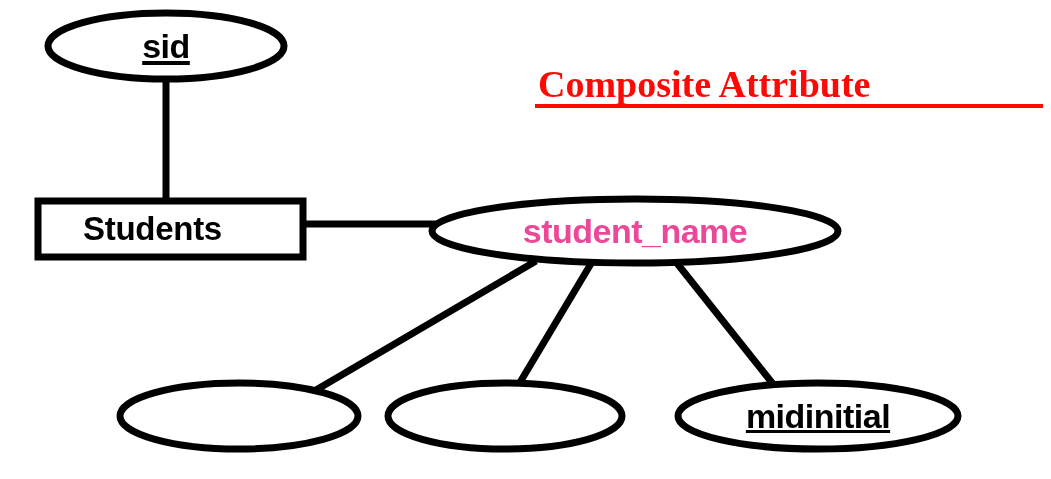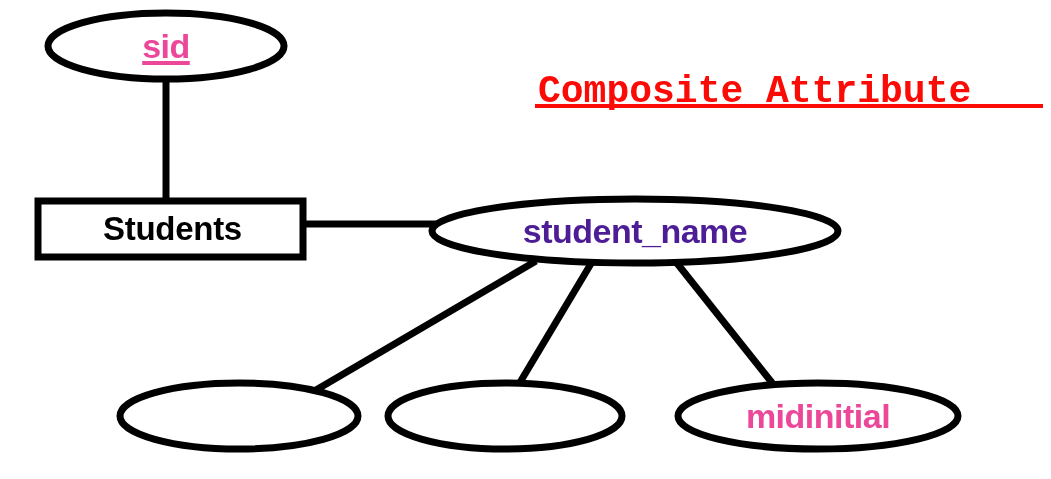--- a/index.html
+++ b/index.html
@@ -27,45 +27,44 @@
     display: flex;
     align-items: center;
     justify-content: center;
     font-family: "Liberation Sans", sans-serif;
     font-weight: bold;
     white-space: nowrap;
     pointer-events: none;
   }
   .ellipse-label {
     font-size: 34px;
-    color: #ec4899;
+    color: #000000;
     letter-spacing: -0.5px;
   }
   .ellipse-label.key {
     text-decoration: underline;
     text-decoration-thickness: 4px;
     text-underline-offset: 3px;
   }
   .ellipse-label.composite {
-    color: #4c1d95;
+    color: #ec4899;
   }
   .entity-label {
     font-size: 33px;
     color: #000000;
     letter-spacing: -0.3px;
   }
   .diagram-title {
     position: absolute;
-    font-family: Liberation Mono, monospace;
+    font-family: Liberation Serif, serif;
     font-weight: bold;
     font-size: 38px;
     color: #fb0a06;
     white-space: nowrap;
     letter-spacing: 0px;
-    margin-top: 8px;
   }
   .title-rule {
     position: absolute;
     background: #fb0a06;
   }
 </style>
 </head>
 <body>
 
 <div id="canvas">
@@ -90,24 +89,24 @@
 
     <ellipse cx="239" cy="416" rx="119" ry="33" fill="#ffffff" stroke="#000000" stroke-width="7"></ellipse>
 
     <ellipse cx="505" cy="416" rx="117" ry="33" fill="#ffffff" stroke="#000000" stroke-width="7"></ellipse>
 
     <ellipse cx="818" cy="416" rx="140" ry="33" fill="#ffffff" stroke="#000000" stroke-width="7"></ellipse>
   </svg>
 
   <div class="node-label ellipse-label key" style="left:48px; top:13px; width:236px; height:66px;">sid</div>
 
-  <div class="node-label entity-label" style="left:40px; top:201px; width:265px; height:56px;">Students</div>
+  <div class="node-label entity-label" style="left:20px; top:201px; width:265px; height:56px;">Students</div>
 
   <div class="node-label ellipse-label composite" style="left:432px; top:199px; width:406px; height:64px;">student_name</div>
 
 
 
-  <div class="node-label ellipse-label" style="left:678px; top:383px; width:280px; height:66px;">midinitial</div>
+  <div class="node-label ellipse-label" style="left:678px; top:383px; width:280px; height:66px;text-decoration:underline;">midinitial</div>
 
   <div class="diagram-title" style="left:538px; top:62px;">Composite Attribute</div>
   <div class="title-rule" style="left:535px; top:104px; width:508px; height:4px;"></div>
 
 </div>
 
 </body></html>

